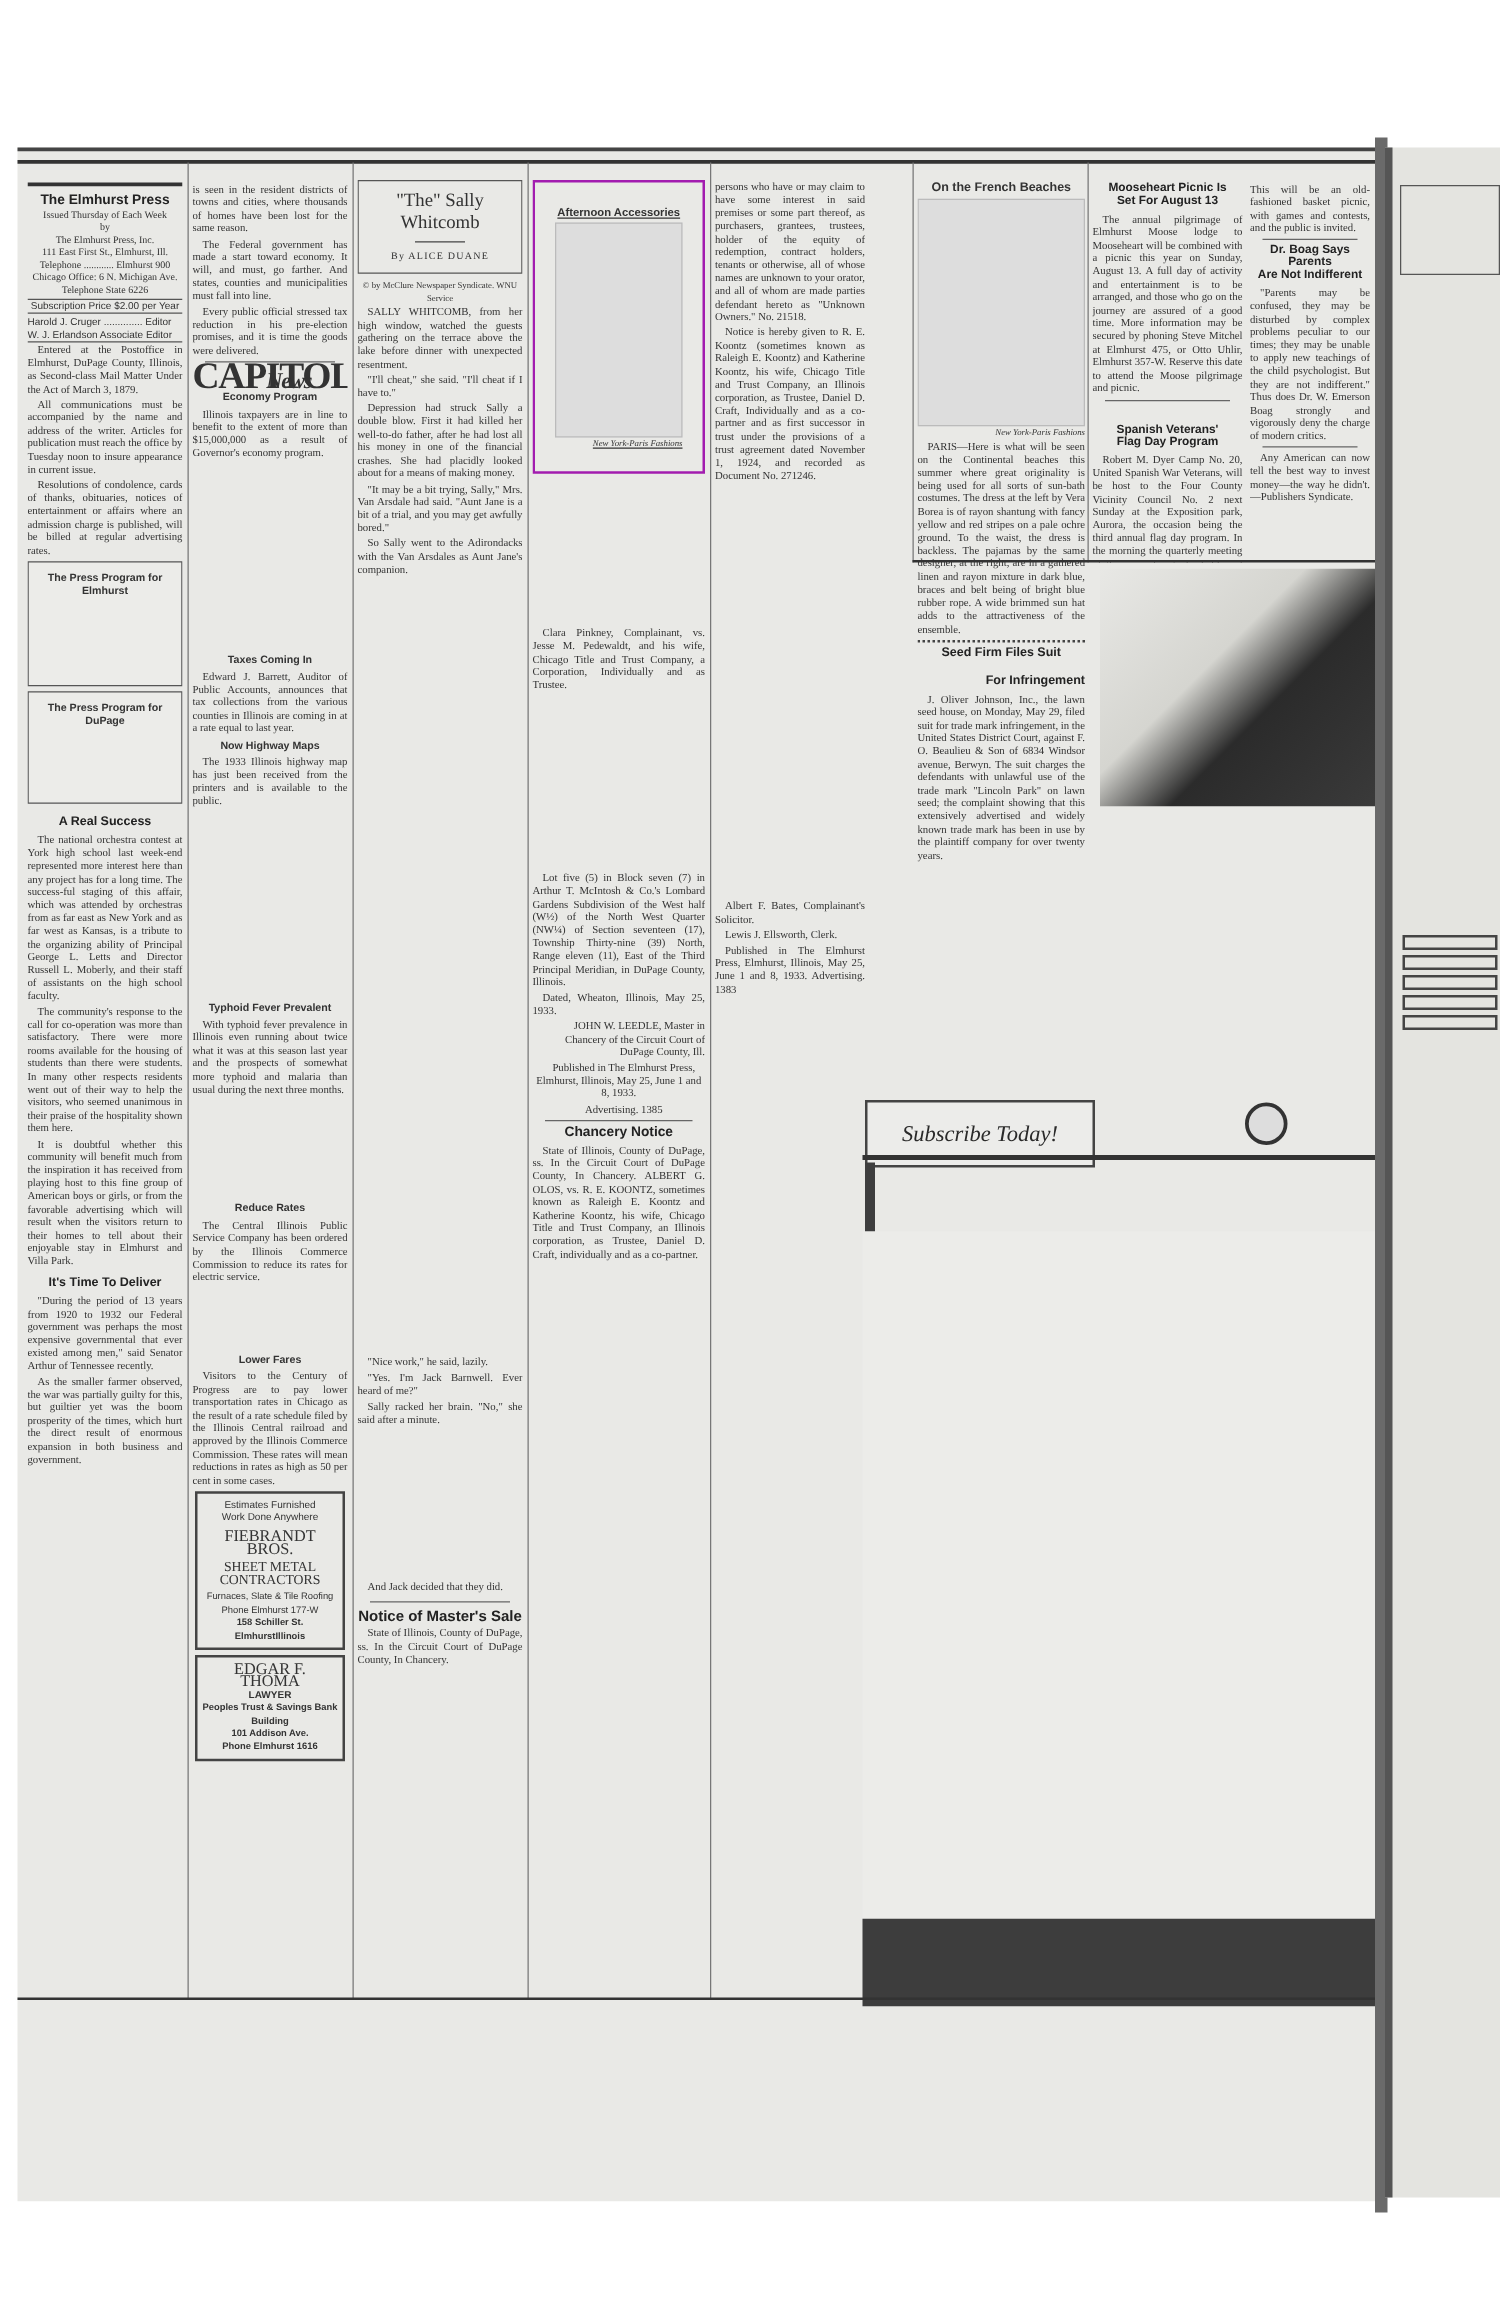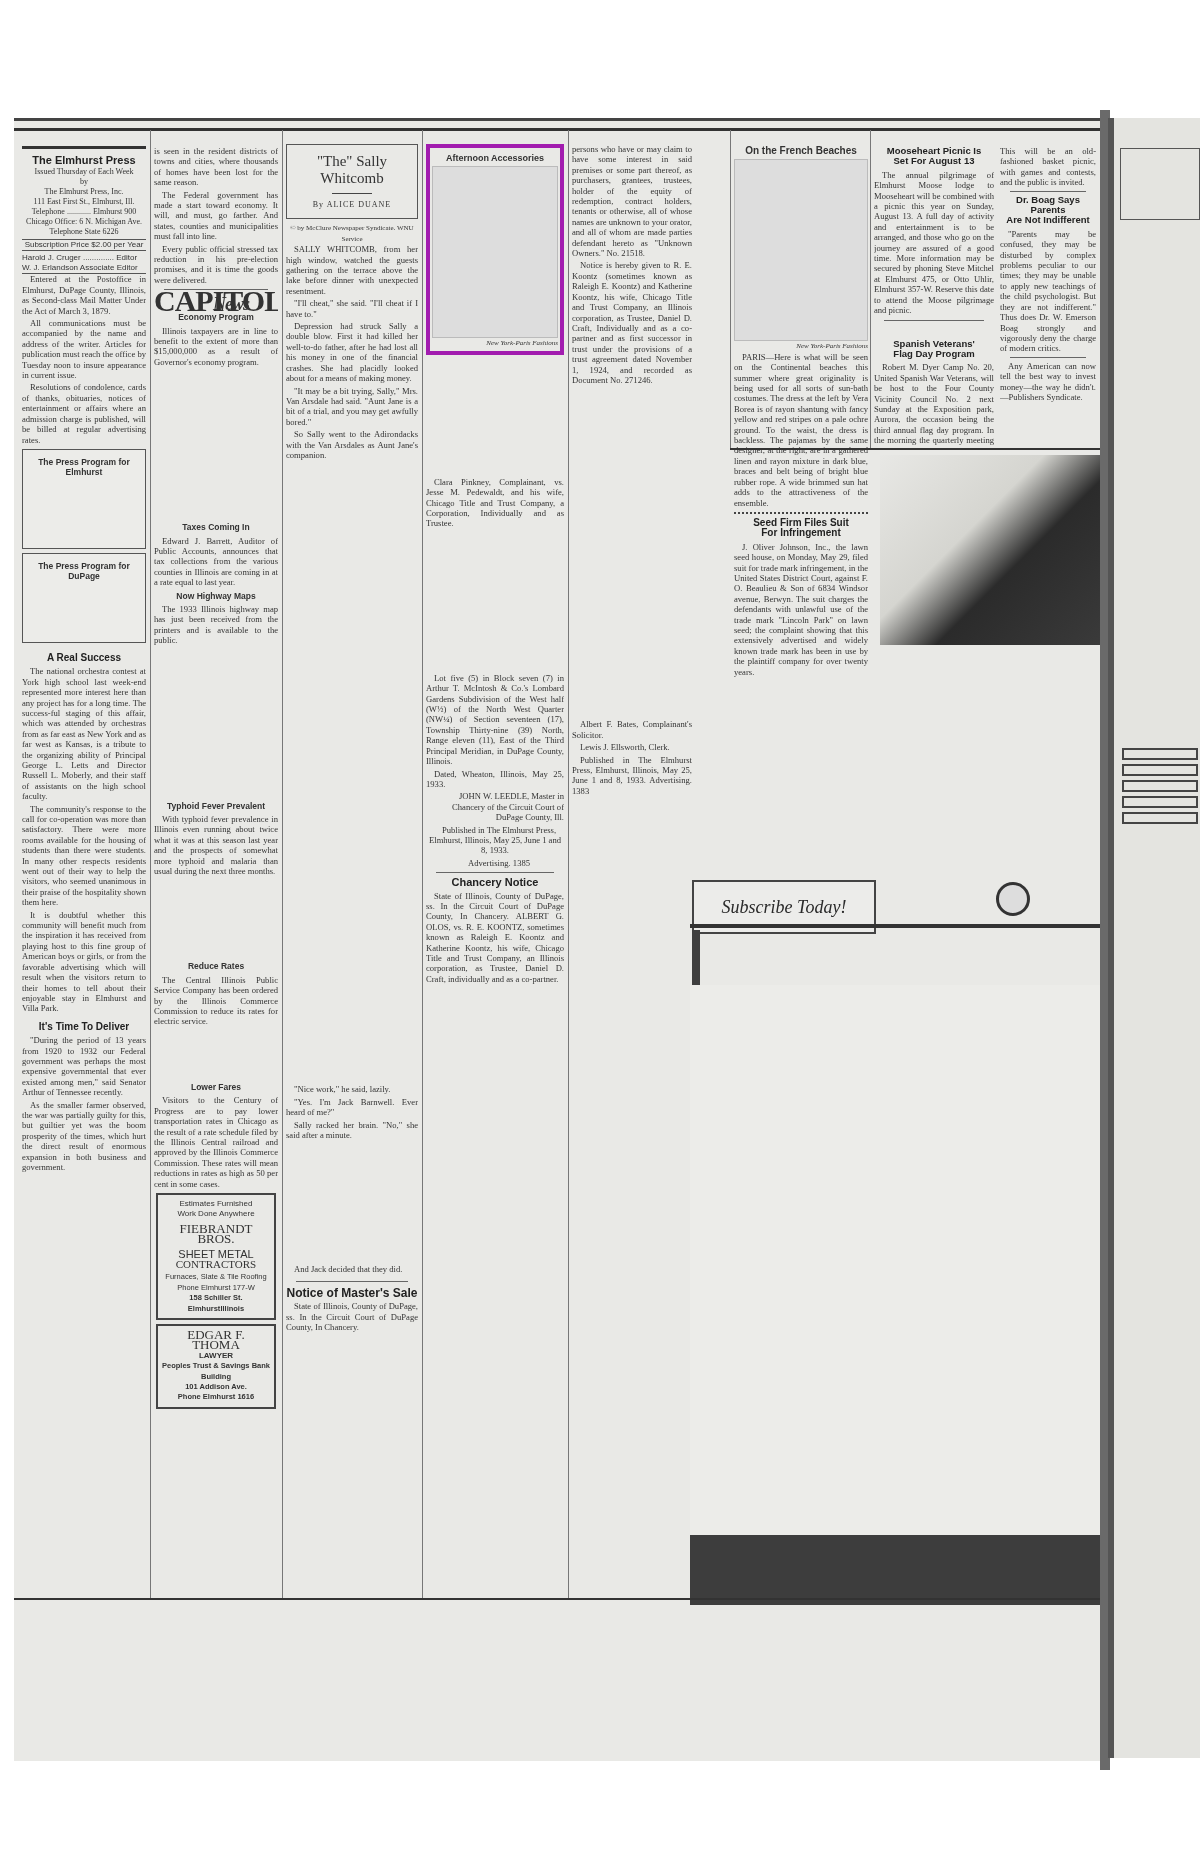--- a/index.html
+++ b/index.html
@@ -103,21 +103,21 @@
   <p style="height:80px;"></p>
   <div class="sub">Reduce Rates</div>
   <p>The Central Illinois Public Service Company has been ordered by the Illinois Commerce Commission to reduce its rates for electric service.</p>
   <p style="height:50px;"></p>
   <div class="sub">Lower Fares</div>
   <p>Visitors to the Century of Progress are to pay lower transportation rates in Chicago as the result of a rate schedule filed by the Illinois Central railroad and approved by the Illinois Commerce Commission. These rates will mean reductions in rates as high as 50 per cent in some cases.</p>
   <div class="ad">
     <div style="font-size:8px;">Estimates Furnished</div>
     <div style="font-size:8px;">Work Done Anywhere</div>
     <div style="font-family:'Liberation Serif',serif;font-size:13px;margin:4px 0;">FIEBRANDT BROS.</div>
-    <div style="font-family:Liberation Sans, sans-serif;font-size:11px;">SHEET METAL</div>
+    <div style="font-family:Liberation Serif, serif;font-size:11px;">SHEET METAL</div>
     <div style="font-family:'Liberation Serif',serif;font-size:11px;">CONTRACTORS</div>
     <div style="font-size:7.5px;margin-top:3px;">Furnaces, Slate &amp; Tile Roofing</div>
     <div style="font-size:7.5px;font-weight:normal;">Phone Elmhurst 177-W</div>
     <div style="font-size:7.5px;font-weight:bold;">158 Schiller St.</div>
     <div style="font-size:7.5px;font-weight:bold;display:flex;justify-content:center;">
         <span>Elmhurst</span>
         <span>Illinois</span>
       </div>
   </div>
   <div class="ad">
@@ -147,21 +147,21 @@
   <p>"Yes. I'm Jack Barnwell. Ever heard of me?"</p>
   <p>Sally racked her brain. "No," she said after a minute.</p>
   <p style="height:120px;"></p>
   <p>And Jack decided that they did.</p>
   <div class="hr" style="position:static;margin:6px 10px;"></div>
   <h3 style="font-size:12px;">Notice of Master's Sale</h3>
   <p>State of Illinois, County of DuPage, ss. In the Circuit Court of DuPage County, In Chancery.</p>
 </div>
 
 <div class="col" style="left:426px;width:138px;height:1470px;">
-  <div style="border:4px solid #a21caf;margin-top:14px;padding:2px;">
+  <div style="border:2px solid #a21caf;margin-top:14px;padding:16px;text-decoration:underline;">
     <div class="sub" style="font-size:9px;">Afternoon Accessories</div>
     <div class="figure" style="height:170px;"></div>
     <div style="font-size:7px;font-style:italic;text-align:right;">New York-Paris Fashions</div>
   </div>
   <p style="height:120px;"></p>
   <p>Clara Pinkney, Complainant, vs. Jesse M. Pedewaldt, and his wife, Chicago Title and Trust Company, a Corporation, Individually and as Trustee.</p>
   <p style="height:140px;"></p>
   <p>Lot five (5) in Block seven (7) in Arthur T. McIntosh &amp; Co.'s Lombard Gardens Subdivision of the West half (W½) of the North West Quarter (NW¼) of Section seventeen (17), Township Thirty-nine (39) North, Range eleven (11), East of the Third Principal Meridian, in DuPage County, Illinois.</p>
   <p>Dated, Wheaton, Illinois, May 25, 1933.</p>
   <p style="text-align:right;">JOHN W. LEEDLE, Master in Chancery of the Circuit Court of DuPage County, Ill.</p>
@@ -186,21 +186,21 @@
   </div>
 <div style="position:absolute;left:692px;top:930px;width:8px;height:600px;background:#3e3e3e;"></div>
 
 <div class="col" style="left:734px;width:134px;height:700px;">
   <div class="sub" style="font-size:10px;margin-top:16px;">On the French Beaches</div>
   <div class="figure" style="height:180px;"></div>
   <div style="font-size:7px;font-style:italic;text-align:right;">New York-Paris Fashions</div>
   <p>PARIS—Here is what will be seen on the Continental beaches this summer where great originality is being used for all sorts of sun-bath costumes. The dress at the left by Vera Borea is of rayon shantung with fancy yellow and red stripes on a pale ochre ground. To the waist, the dress is backless. The pajamas by the same designer, at the right, are in a gathered linen and rayon mixture in dark blue, braces and belt being of bright blue rubber rope. A wide brimmed sun hat adds to the attractiveness of the ensemble.</p>
   <div style="border-top:2px dotted #444;margin:4px 0;"></div>
   <h3 style="font-size:10px;margin:2px 0 0 0;">Seed Firm Files Suit</h3>
-  <h3 style="font-size:10px;margin:0 0 3px 0;">For Infringement</h3>
+  <h3 style="font-size:10px;margin:12px 0 3px 0;text-align:right;">For Infringement</h3>
   <p>J. Oliver Johnson, Inc., the lawn seed house, on Monday, May 29, filed suit for trade mark infringement, in the United States District Court, against F. O. Beaulieu &amp; Son of 6834 Windsor avenue, Berwyn. The suit charges the defendants with unlawful use of the trade mark "Lincoln Park" on lawn seed; the complaint showing that this extensively advertised and widely known trade mark has been in use by the plaintiff company for over twenty years.</p>
 </div>
 
 <div class="col" style="left:874px;width:120px;height:320px;">
   <h3 style="font-size:9.5px;margin:16px 0 0 0;">Mooseheart Picnic Is</h3>
   <h3 style="font-size:9.5px;margin:0 0 3px 0;">Set For August 13</h3>
   <p>The annual pilgrimage of Elmhurst Moose lodge to Mooseheart will be combined with a picnic this year on Sunday, August 13. A full day of activity and entertainment is to be arranged, and those who go on the journey are assured of a good time. More information may be secured by phoning Steve Mitchel at Elmhurst 475, or Otto Uhlir, Elmhurst 357-W. Reserve this date to attend the Moose pilgrimage and picnic.</p>
   <div class="hr" style="position:static;margin:4px 10px;"></div>
   <h3 style="font-size:9.5px;margin:18px 0 0 0;">Spanish Veterans'</h3>
   <h3 style="font-size:9.5px;margin:0 0 3px 0;">Flag Day Program</h3>

